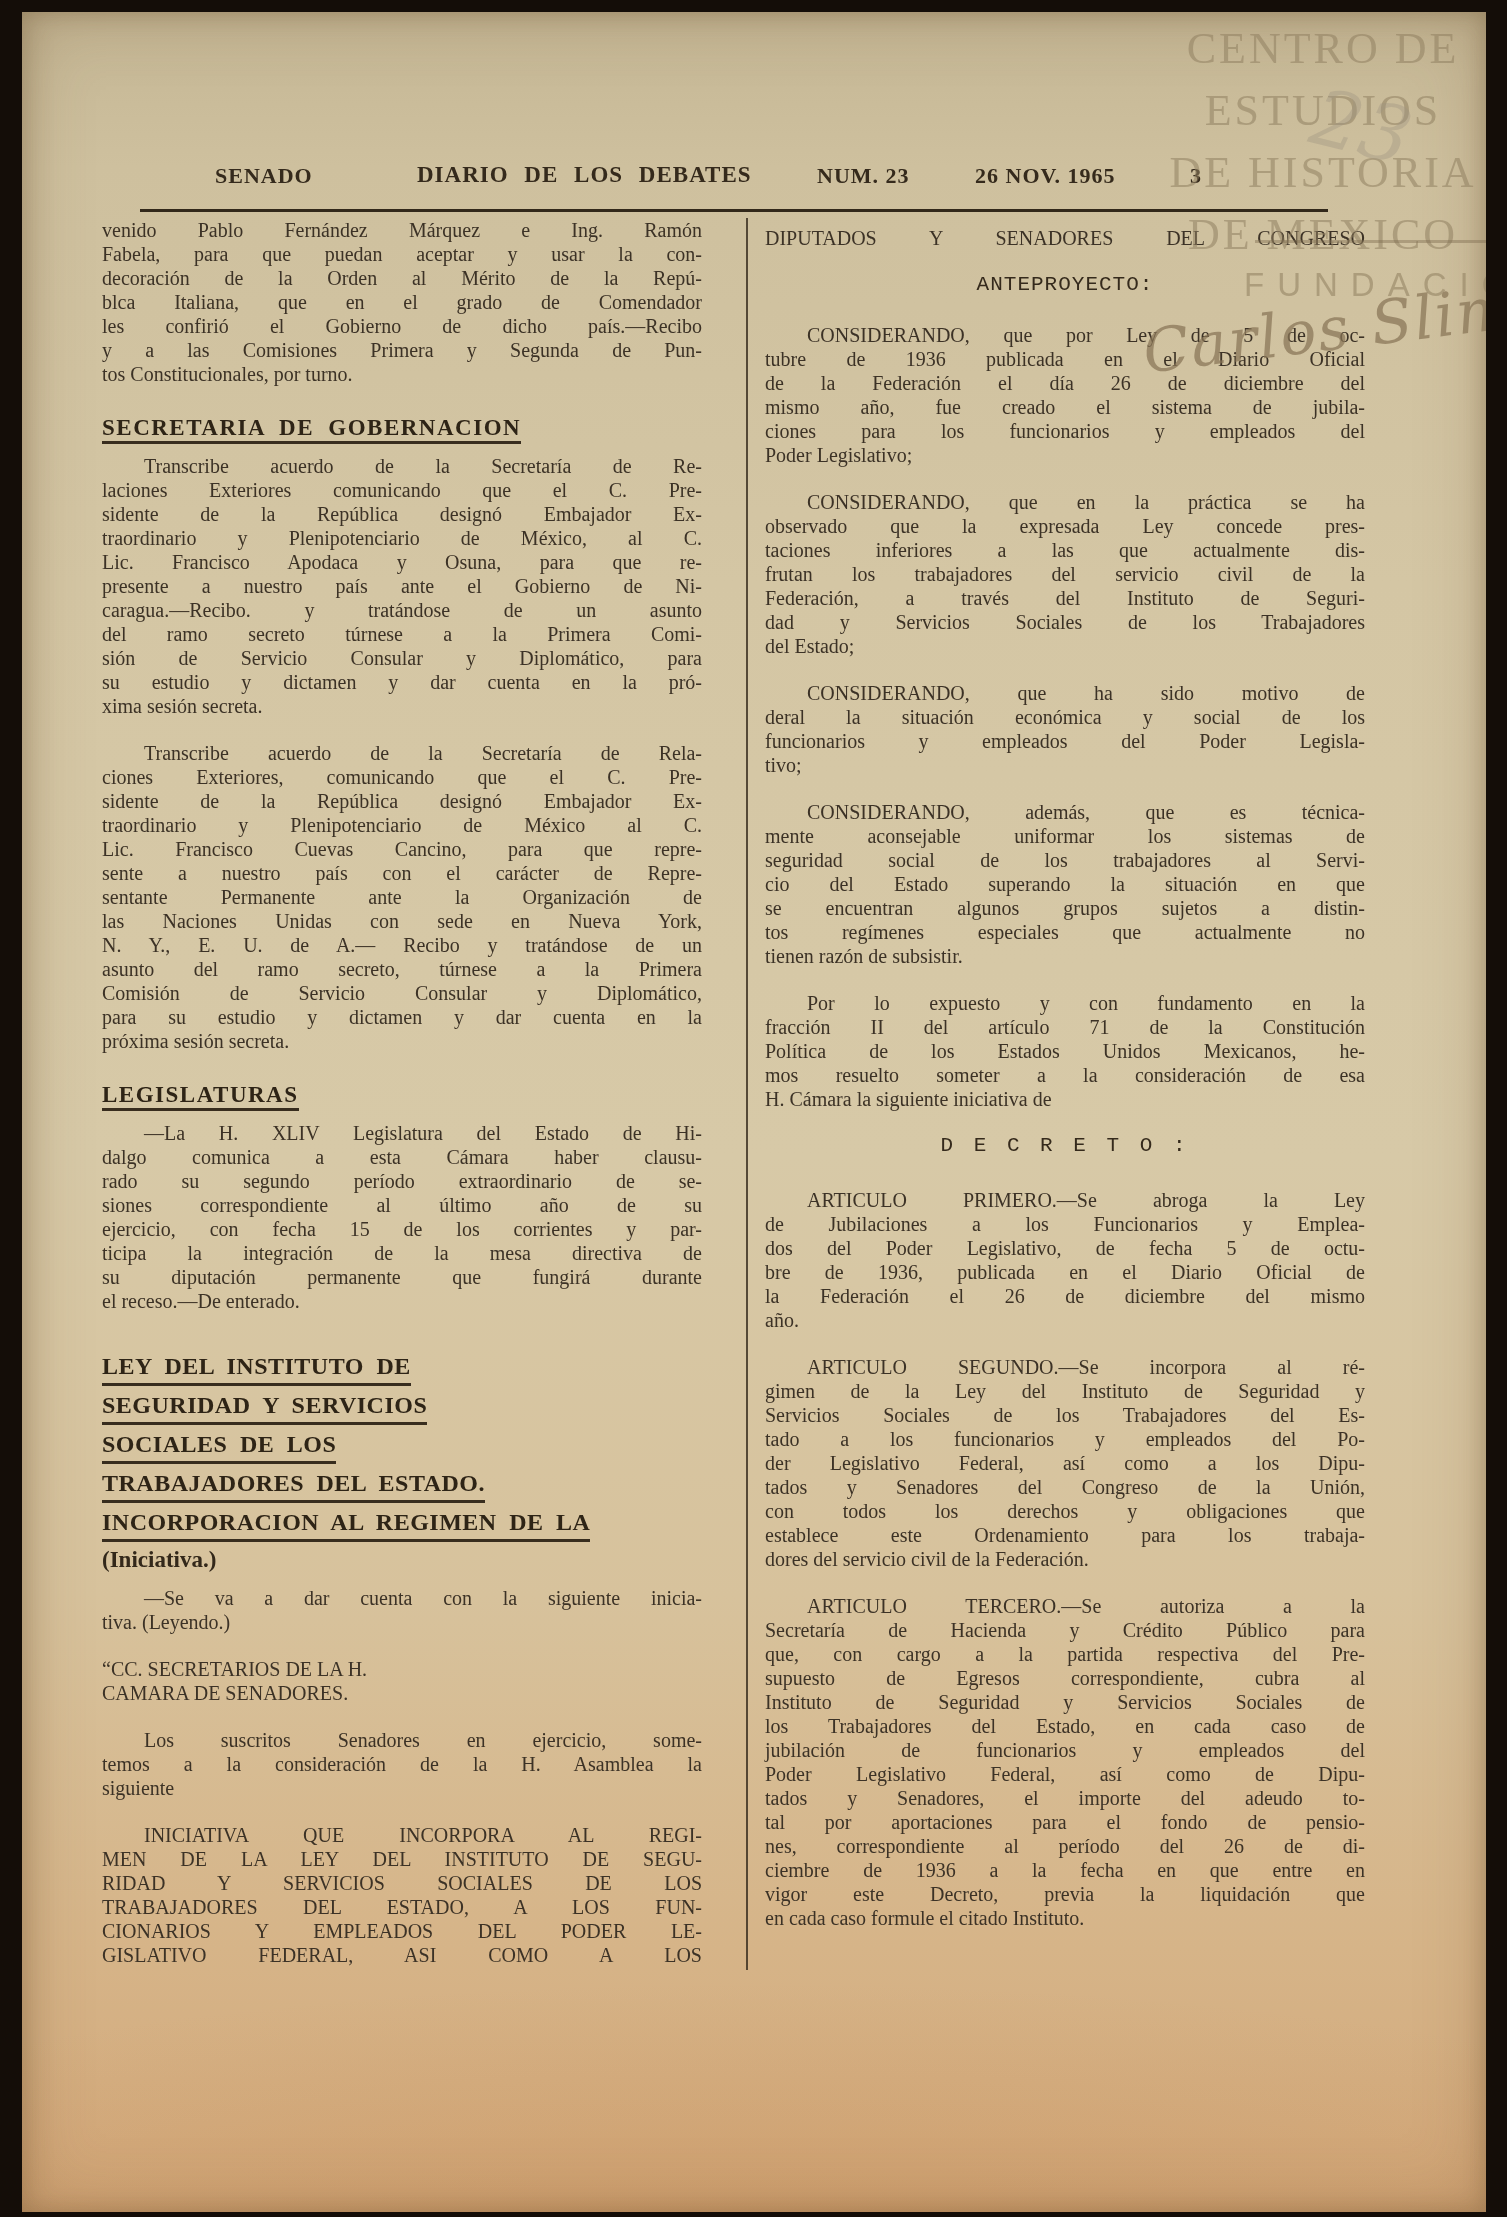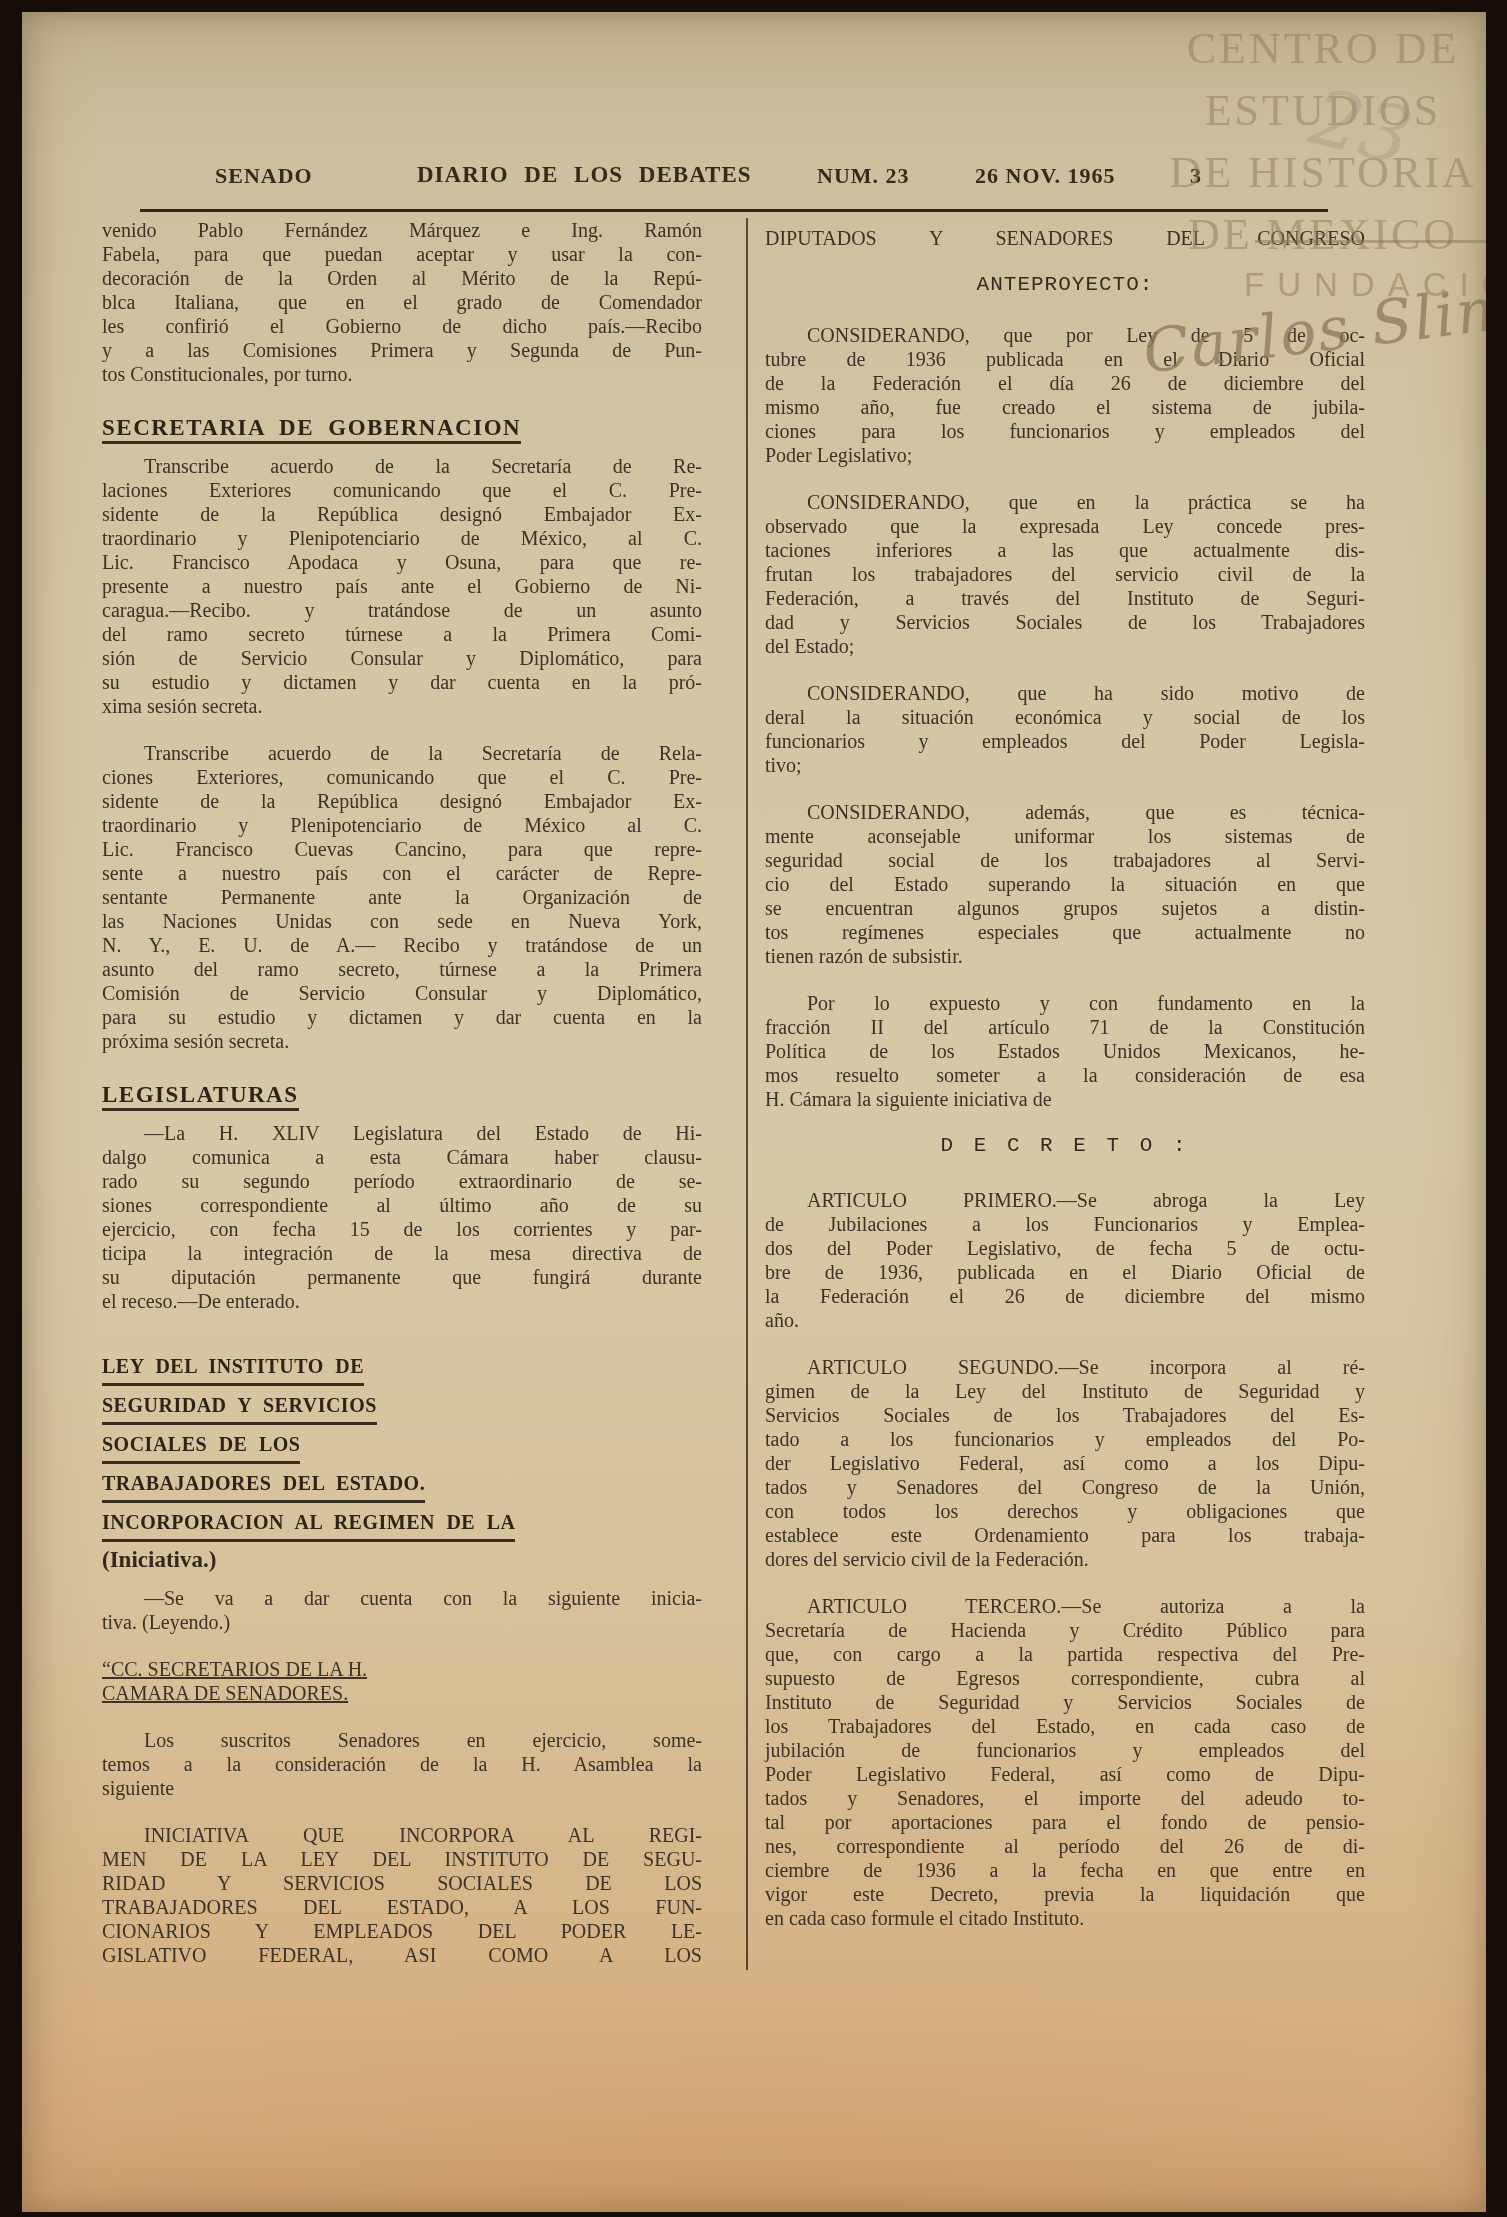--- a/index.html
+++ b/index.html
@@ -29,33 +29,33 @@
   .rule{position:absolute;left:118px;top:197px;width:1188px;height:3px;background:#32281a;}
   .divider{position:absolute;left:724px;top:206px;width:2px;height:1752px;background:rgba(52,41,28,0.8);}
 
   .col{position:absolute;width:600px;font-size:20px;line-height:24px;color:#3c3226;}
   .col-left{left:80px;top:206px;}
   .col-right{left:743px;top:214px;}
 
   .para{margin:0 0 23px 0;}
   .line{text-align:justify;text-align-last:justify;}
   .line.last{text-align-last:left;}
-  .para.noj .line{text-align:center;text-align-last:left;text-decoration:underline;}
+  .para.noj .line{text-align:center;text-align-last:left;}
   .para.indent .line.first{text-indent:42px;}
 
   .sec-heading{margin:30px 0 10px 0;}
   .sec-heading .u{
     display:inline-block;font-weight:bold;font-size:23px;color:#2e2416;
     letter-spacing:1.5px;word-spacing:7px;
     border-bottom:3px solid #382d1e;padding-bottom:1px;
   }
   .heading-group{margin:40px 0 0 0;}
   .hg-line{margin-bottom:6px;}
   .hg-line .u{
-    display:inline-block;font-weight:bold;font-size:20px;line-height:26px;color:#2e2416;
+    display:inline-block;font-weight:bold;font-size:24px;line-height:26px;color:#2e2416;
     letter-spacing:0.5px;word-spacing:6px;
     border-bottom:3px solid #382d1e;padding-bottom:4px;
   }
   .label-line{font-weight:bold;font-size:23px;margin:4px 0 14px 0;color:#33281a;}
   .centered{text-align:center;margin:0 0 26px 0;font-size:21px;letter-spacing:1px;color:#352a1c;font-family:Liberation Mono, monospace;}
   .centered.spaced{letter-spacing:4px;margin:0 0 30px 0;}
 
   .wm{position:absolute;left:1108px;top:6px;width:386px;text-align:center;z-index:6;pointer-events:none;}
   .wm-line-text{
     font-family:"Liberation Serif", serif;font-size:44px;line-height:62px;

